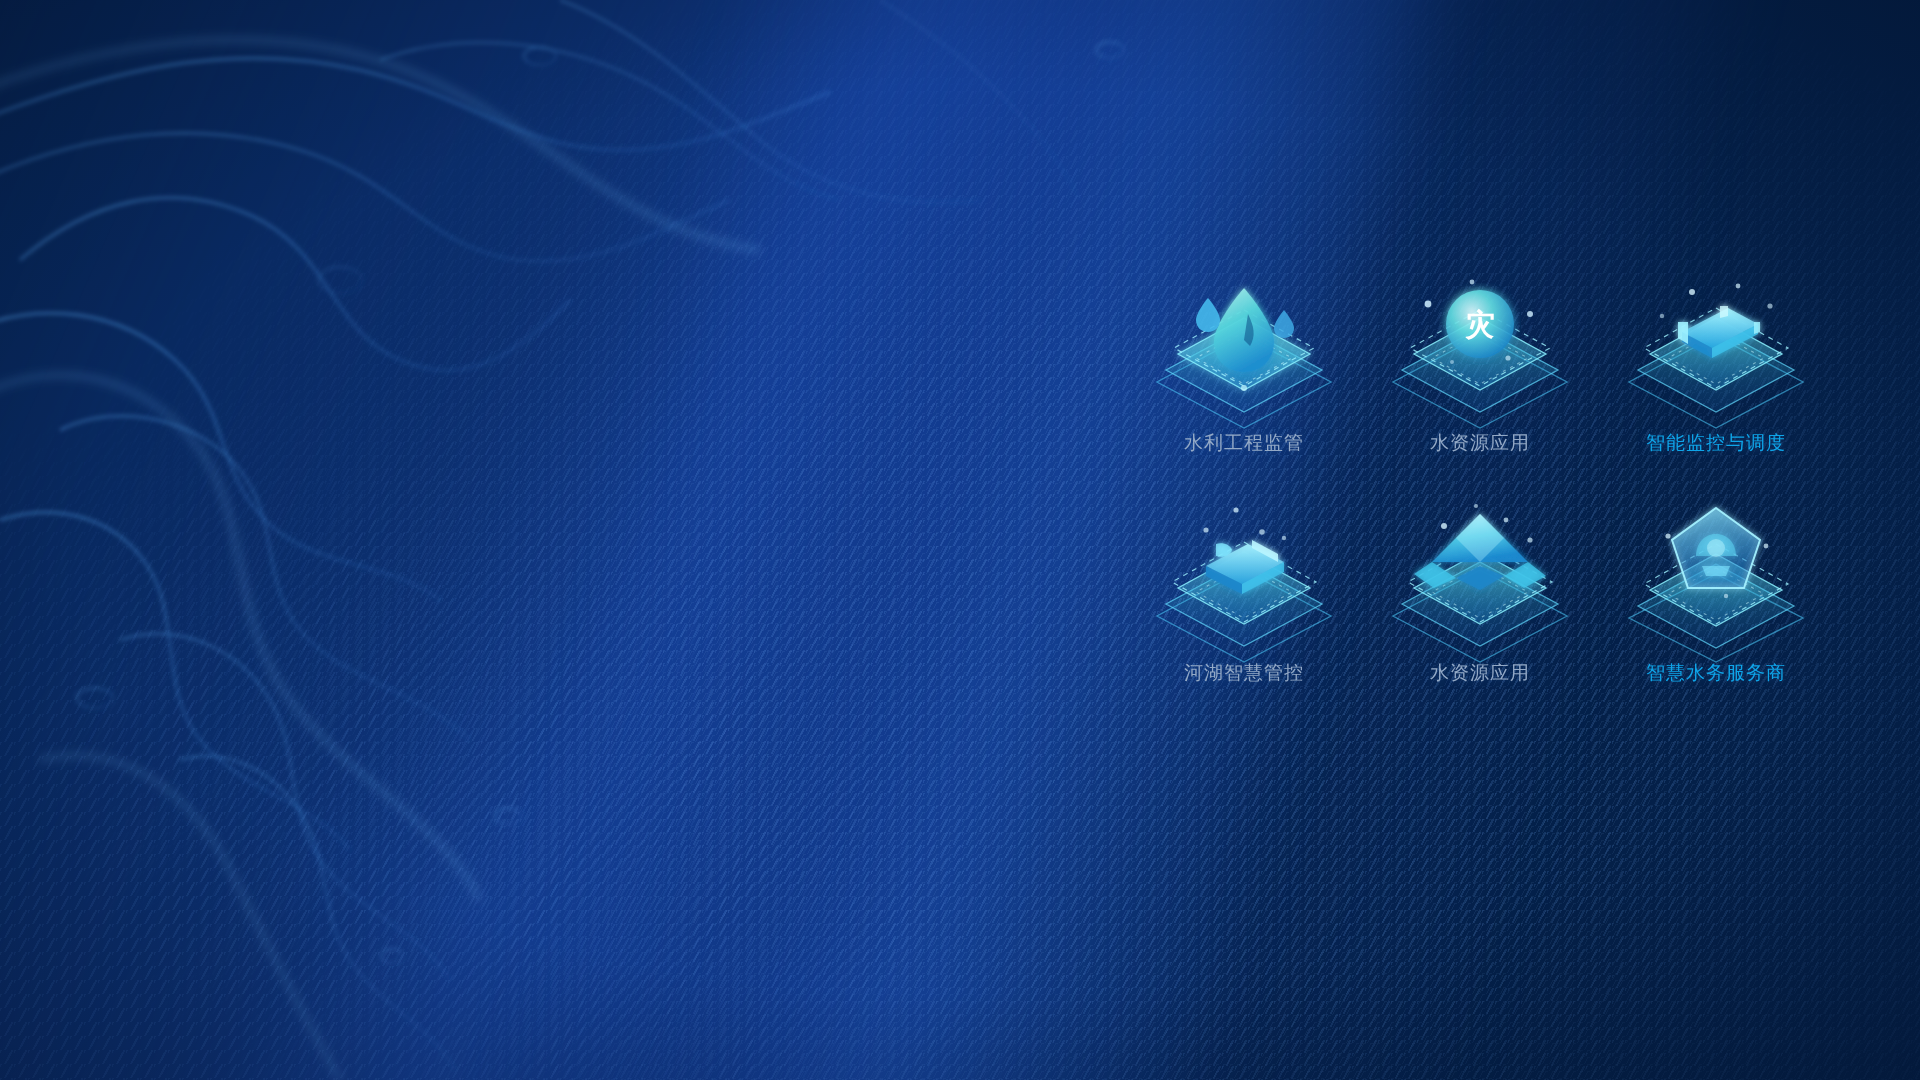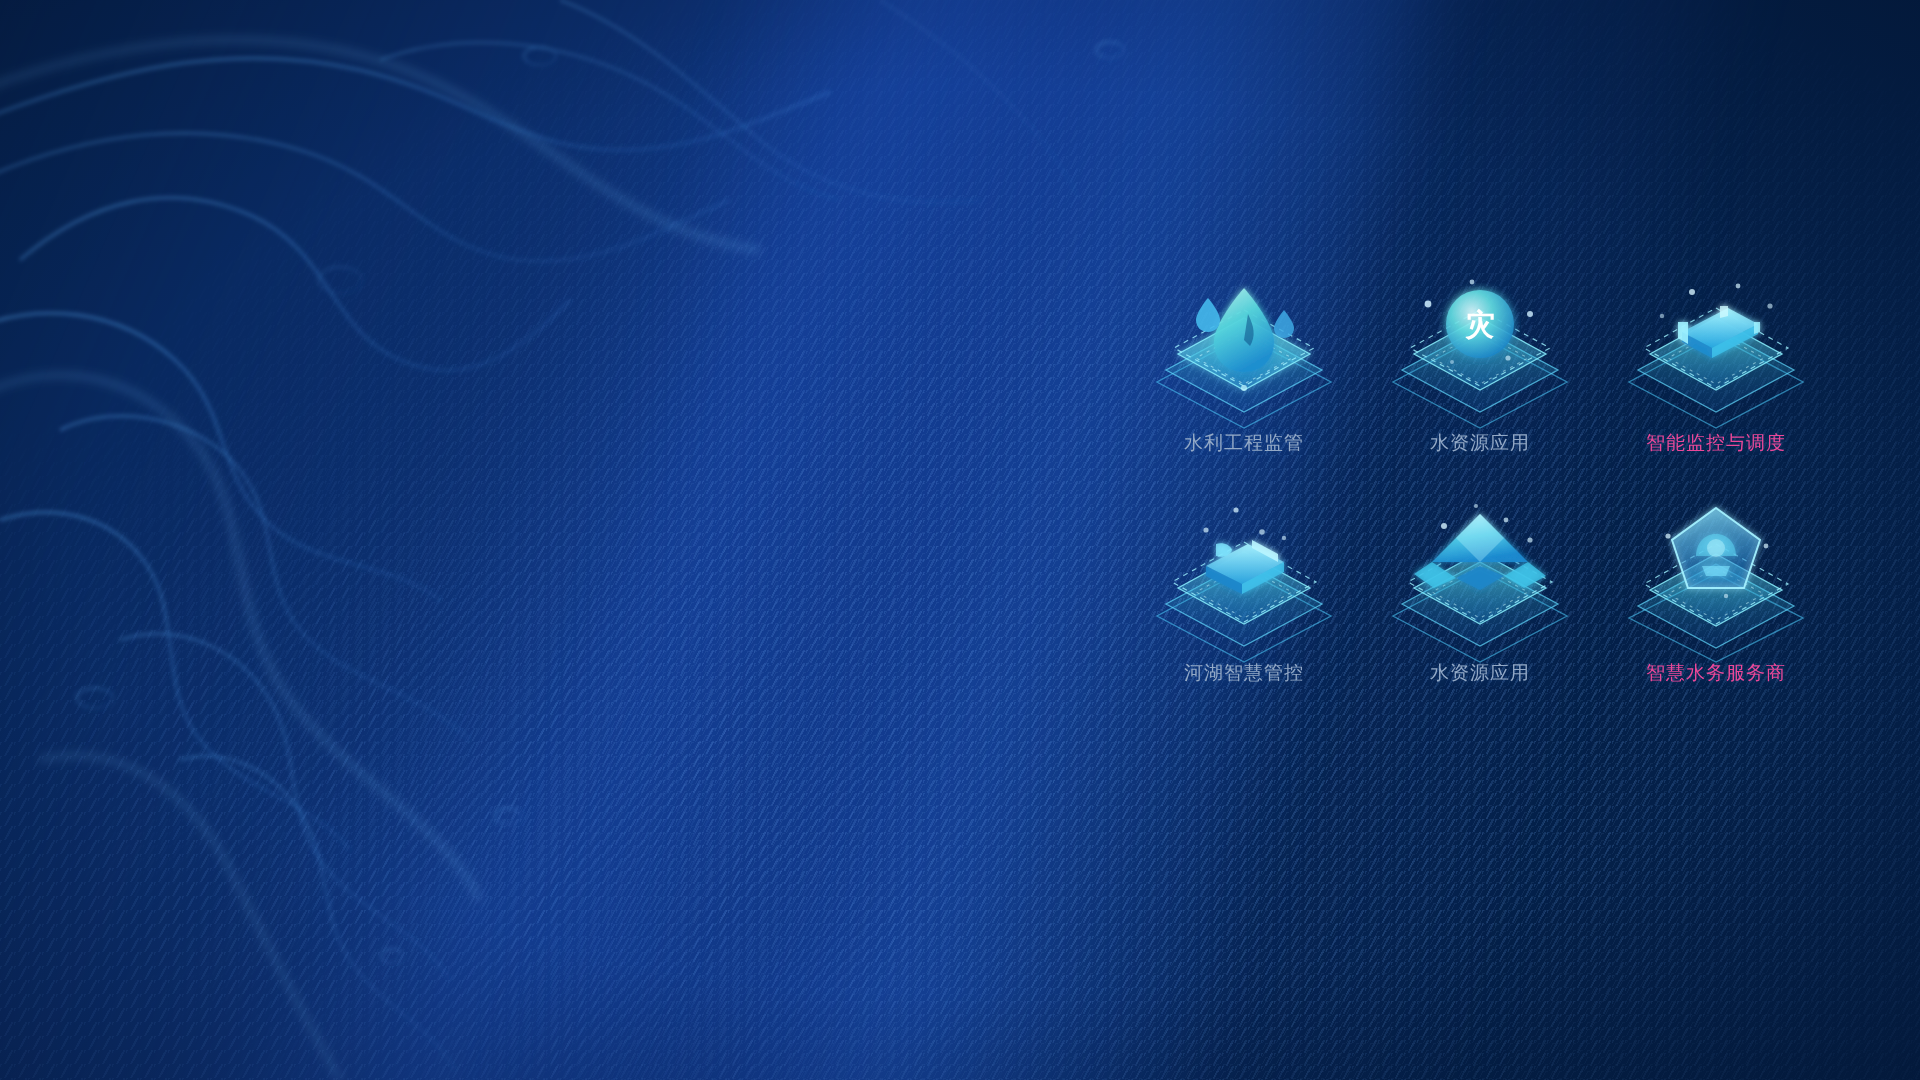--- a/index.html
+++ b/index.html
@@ -115,21 +115,21 @@
   }
   .art svg{display:block;width:200px;height:164px;overflow:visible;}
   .cap{
     margin-top:-4px;
     font-size:19px;
     letter-spacing:1px;
     color:#93a9c6;
     text-shadow:0 0 10px rgba(60,120,200,.35);
     white-space:nowrap;
   }
-  .cell.bright .cap{color:#ec4899;}
+  .cell.bright .cap{color:#0ea5e9;}
 </style>
 </head>
 <body>
 
 <div class="stage">
 
   <div class="bg-base"></div>
   <div class="bg-swoosh"></div>
   <div class="bg-swoosh2"></div>
 

